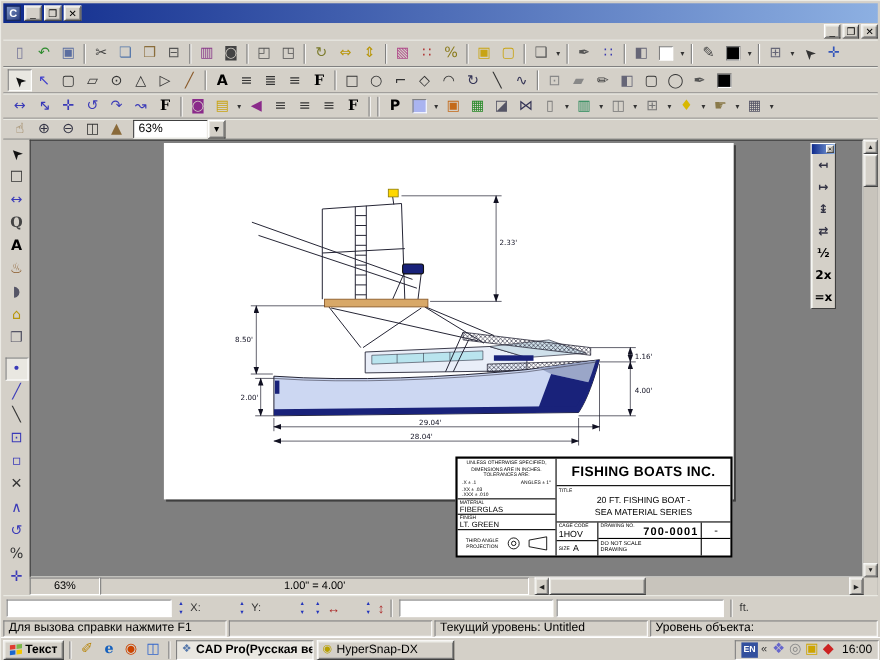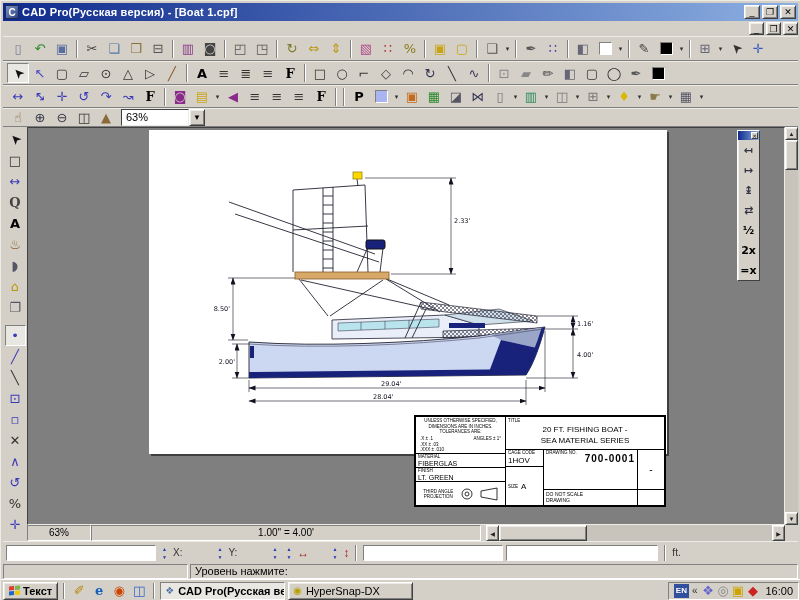--- a/index.html
+++ b/index.html
@@ -166,21 +166,20 @@
 
   svg text { font-family:"DejaVu Sans", sans-serif; }
 </style>
 </head>
 <body>
 
 <div id="app">
 
   <div class="titlebar">
     <span class="appicon">C</span>
-    <span class="titletext">CAD Pro(Русская версия) - [Boat 1.cpf]</span>
     <span class="winbtns">
       <span class="wbtn raised">_</span>
       <span class="wbtn raised">❐</span>
       <span class="wbtn raised">✕</span>
     </span>
   </div>
 
   <div class="menubar">
     <span class="winbtns">
       <span class="wbtn raised">_</span>
@@ -702,20 +701,21 @@
               <div class="tb-proj">
                 <span class="tb-lab" style="width:36px">THIRD ANGLE PROJECTION</span>
                 <svg width="42" height="14" viewBox="0 0 42 14">
                   <circle cx="8" cy="7" r="5" fill="none" stroke="#000" stroke-width="0.8"></circle>
                   <circle cx="8" cy="7" r="2" fill="none" stroke="#000" stroke-width="0.8"></circle>
                   <path d="M22,4 L38,1 L38,13 L22,10 Z" fill="none" stroke="#000" stroke-width="0.8"></path>
                 </svg>
               </div>
             </div>
             <div class="tb-right">
+              <div class="tb-company">FISHING BOATS INC.</div>
               <div class="tb-title">
                 <span class="tb-lab">TITLE</span>
                 <span>20 FT. FISHING BOAT -</span><br>
                 <span>SEA MATERIAL SERIES</span>
               </div>
               <div class="tb-num">
                 <div class="tb-cage">
                   <span class="tb-lab">CAGE CODE</span>
                   <span class="tb-val">1HOV</span>
                   <div style="border-top:1px solid #000;margin:1px -2px 0;flex:1;display:flex;align-items:center;gap:3px;padding:0 2px;font-size:8px">
@@ -824,22 +824,24 @@
       </div>
     <span class="redarr">↕</span>
     <div class="tsep" style="height:16px"></div>
     <div class="cfield" style="width:140px"></div>
     <div class="cfield" style="width:152px"></div>
     <div class="tsep" style="height:16px"></div>
     <span class="clabel">ft.</span>
   </div>
 
   <div class="statusbar">
+    <div class="spanel sunken" style="width:203px">Для вызова справки нажмите F1</div>
     <div class="spanel sunken" style="width:185px"></div>
-    <div class="spanel sunken" style="flex:1">Уровень нажмите:</div>
+    <div class="spanel sunken" style="width:194px">Текущий уровень: Untitled</div>
+    <div class="spanel sunken" style="flex:1">Уровень объекта:</div>
   </div>
 
   <div class="taskbar">
     <div class="startbtn raised">
       <span class="flag">
           <i></i>
           <i></i>
           <i></i>
           <i></i>
         </span>

